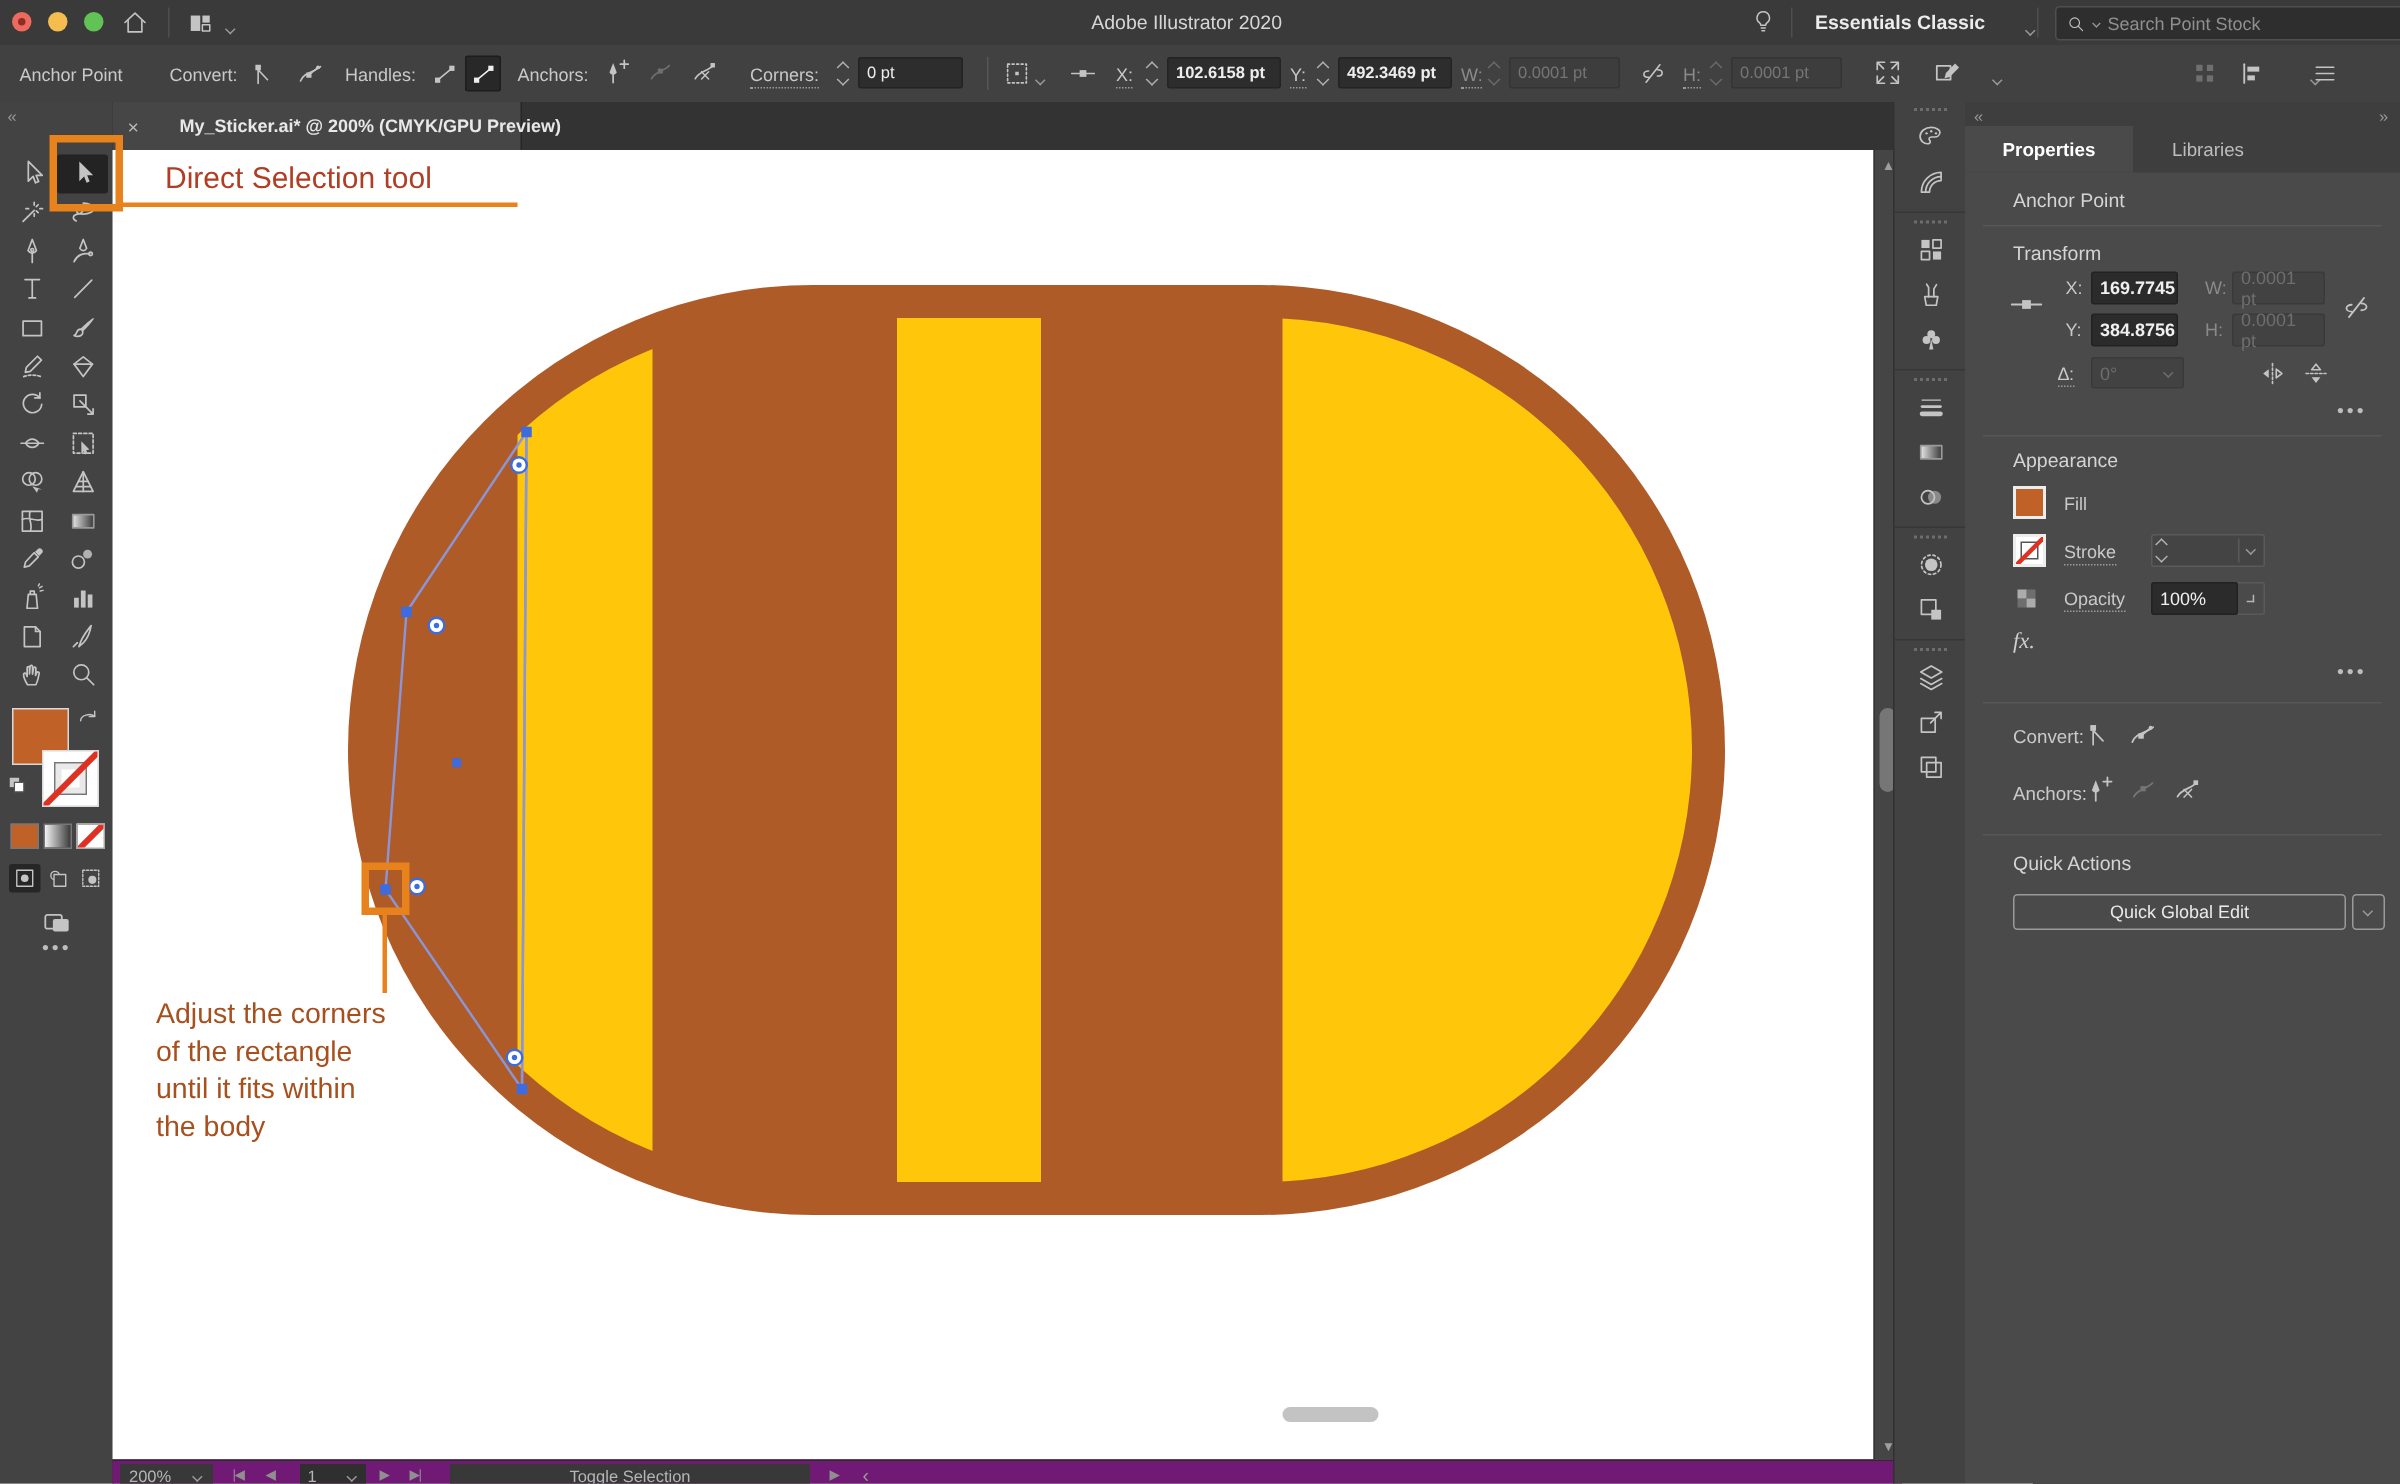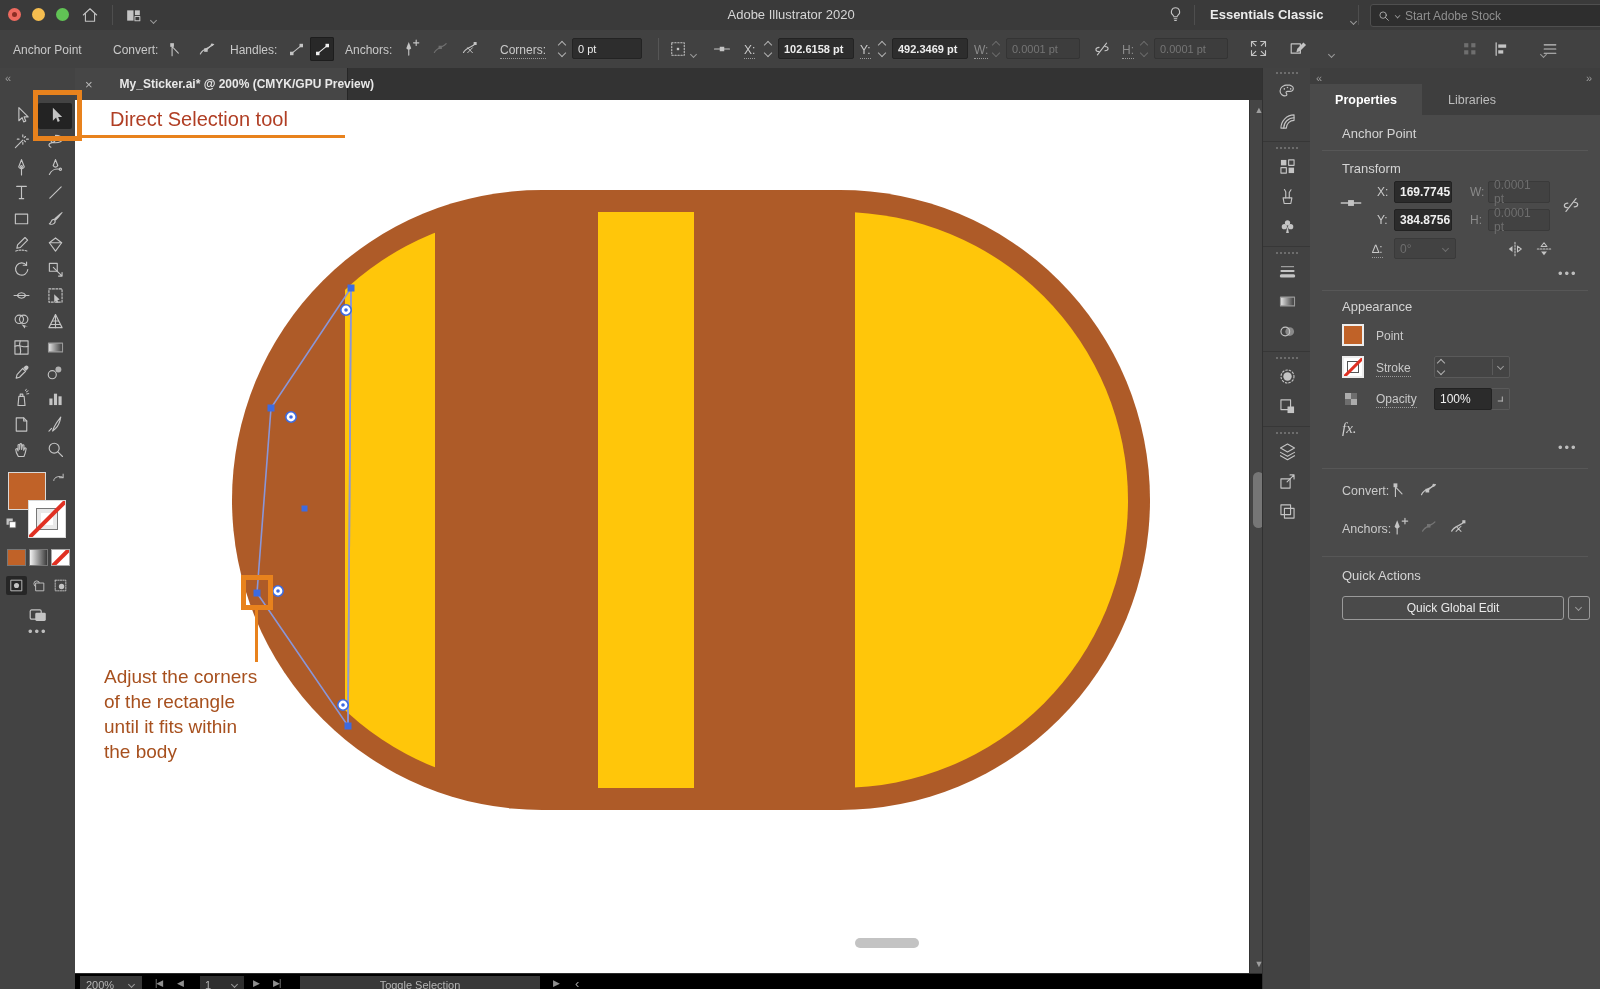--- a/index.html
+++ b/index.html
@@ -56,21 +56,21 @@
   #doc-tab .t{color:#e8e8e8;font-size:12px;font-weight:bold;white-space:nowrap;padding-left:18px;}
   #canvas{left:75px;top:100px;width:1193px;height:873px;background:#ffffff;overflow:hidden;}
 
   
   #vscroll{right:0;top:0;width:18px;height:873px;background:#454545;border-left:1px solid #343434;}
   #vscroll .thumb{left:3px;top:372px;width:11px;height:56px;background:#767676;border-radius:6px;}
   #vscroll .arr{left:0;width:18px;text-align:center;color:#9e9e9e;font-size:9px;}
   #hscroll-thumb{left:780px;top:838px;width:64px;height:10px;background:#c3c3c3;border-radius:5px;}
 
   
-  #statusbar{left:75px;top:973px;width:1193px;height:16px;background:#000000;border-top:1px solid #2c2c2c;overflow:hidden;}
+  #statusbar{left:75px;top:973px;width:1193px;height:16px;background:#701a75;border-top:1px solid #2c2c2c;overflow:hidden;}
   #statusbar *{font-size:11px;color:#b5b5b5;}
   #statusbar .nav{color:#8f8f8f;font-size:9px;letter-spacing:-1px;}
   #sb-zoomfield{left:5px;top:2px;width:62px;height:18px;background:#383838;display:flex;align-items:center;justify-content:space-between;padding:0 6px;box-sizing:border-box;}
   #sb-pagefield{left:125px;top:2px;width:44px;height:18px;background:#2f2f2f;display:flex;align-items:center;justify-content:space-between;padding:0 5px;box-sizing:border-box;}
   #sb-toolwell{left:225px;top:2px;width:240px;height:18px;background:#383838;display:flex;align-items:center;justify-content:center;}
 
   
   .annbox{border:5px solid var(--annotation-accent);box-sizing:border-box;z-index:60;}
   .annline{background:var(--annotation-accent);z-index:60;}
   #ann1-text{color:var(--annotation-text1);font-size:20px;z-index:60;white-space:nowrap;}
@@ -144,21 +144,21 @@
   <span class="abs chev dn" style="left:1338px;top:12px;"></span>
   <div class="abs vdiv" style="left:1358px;top:5px;height:20px;background:#4e4e4e;"></div>
   <div id="searchbox" class="abs" style="left:1370px;top:4px;width:222px;height:21px;">
     <span class="icn" style="width:14px;height:14px;">
         <svg viewBox="0 0 24 24" fill="none" stroke="currentColor" stroke-width="1.3" stroke-linecap="round" stroke-linejoin="round">
           <circle cx="10.5" cy="10.5" r="5.5"></circle>
           <path d="M14.5 14.5L19.5 19.5"></path>
         </svg>
       </span>
     <span class="chev dn" style="transform:scale(.8);"></span>
-    <span>Start Adobe Stock</span>
+    <span>Search Point Stock</span>
   </div>
 </div>
 
 <div id="controlbar" class="abs">
   <span class="abs lbl" style="left:13px;">Anchor Point</span>
   <span class="abs lbl" style="left:113px;">Convert:</span>
   <span class="abs icn" style="left:165px;top:9px;width:20px;height:20px;">
       <svg viewBox="0 0 24 24" fill="none" stroke="currentColor" stroke-width="1.3" stroke-linecap="round" stroke-linejoin="round">
         <path d="M8.5 20V9M8.5 9l7.5 8"></path>
         <rect x="6.3" y="5" width="4.4" height="4.4" fill="currentColor" stroke="none"></rect>
@@ -866,21 +866,21 @@
         <path d="M4 12h16" stroke-dasharray="2 1.6"></path>
         <path d="M8.5 9L12 4.5L15.5 9Z"></path>
         <path d="M8.5 15L12 19.5L15.5 15Z" fill="currentColor" stroke="none"></path>
       </svg>
     </span>
   <span class="abs dots3" style="left:248px;top:198px;">•••</span>
   <div class="abs pdiv" style="top:222px;"></div>
 
   <span class="abs sect" style="left:32px;top:231px;">Appearance</span>
   <div class="swatch" style="left:32px;top:256px;background:var(--fill-swatch);border:2px solid #ededed;"></div>
-  <span class="abs lbl" style="left:66px;top:261px;">Point</span>
+  <span class="abs lbl" style="left:66px;top:261px;">Fill</span>
   <div class="swatch" style="left:32px;top:288px;background:#ffffff;border:2px solid #ededed;overflow:hidden;">
     <div style="position:absolute;left:3px;top:3px;right:3px;bottom:3px;border:1px solid #555;"></div>
     <div class="redslash" style="top:42%;height:3px;"></div>
   </div>
   <span class="abs lbl dotted" style="left:66px;top:293px;">Stroke</span>
   <div class="abs" style="left:124px;top:288px;width:76px;height:22px;border:1px solid #5a5a5a;border-radius:2px;background:#444;display:flex;align-items:center;box-sizing:border-box;">
     <span class="stepper">
         <i class="up"></i>
         <i class="dn"></i>
       </span>

